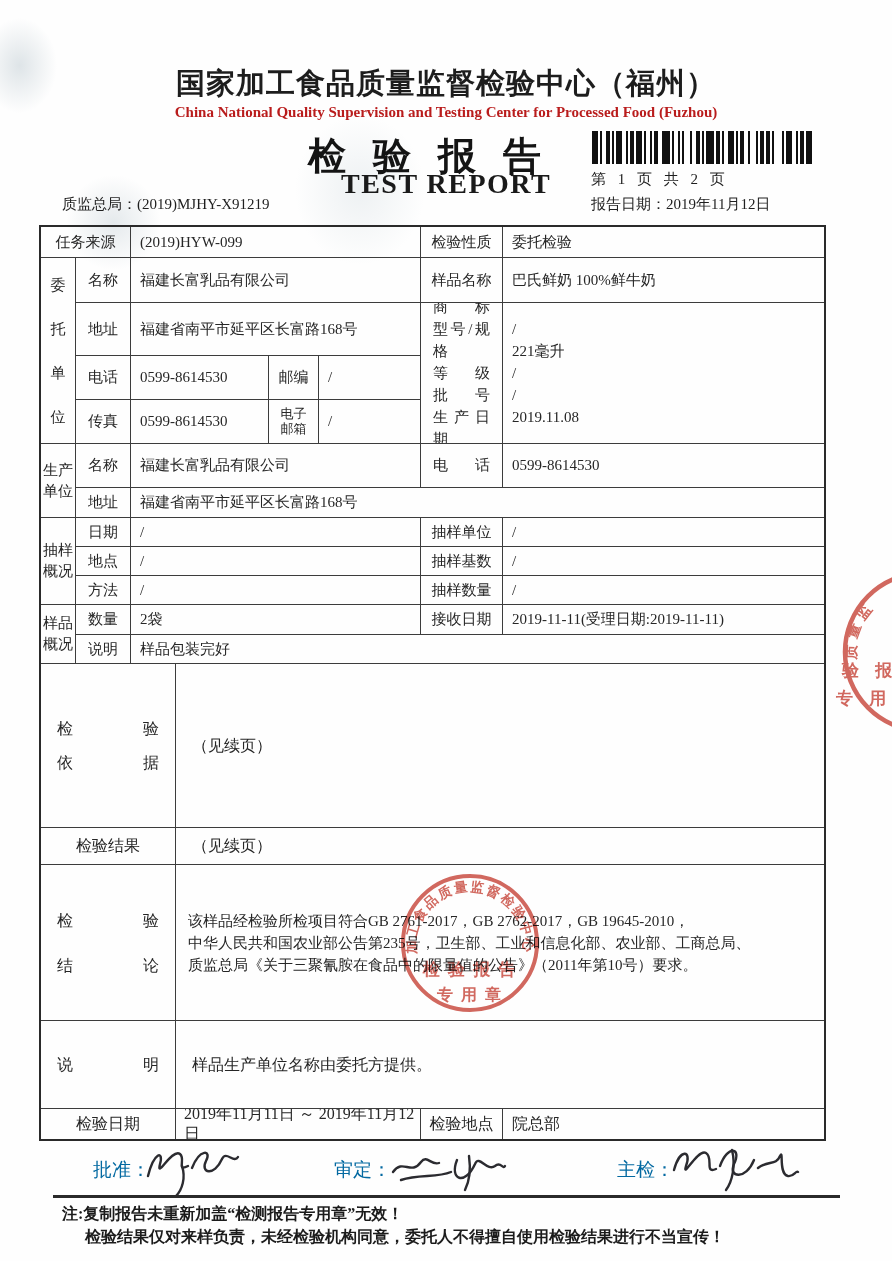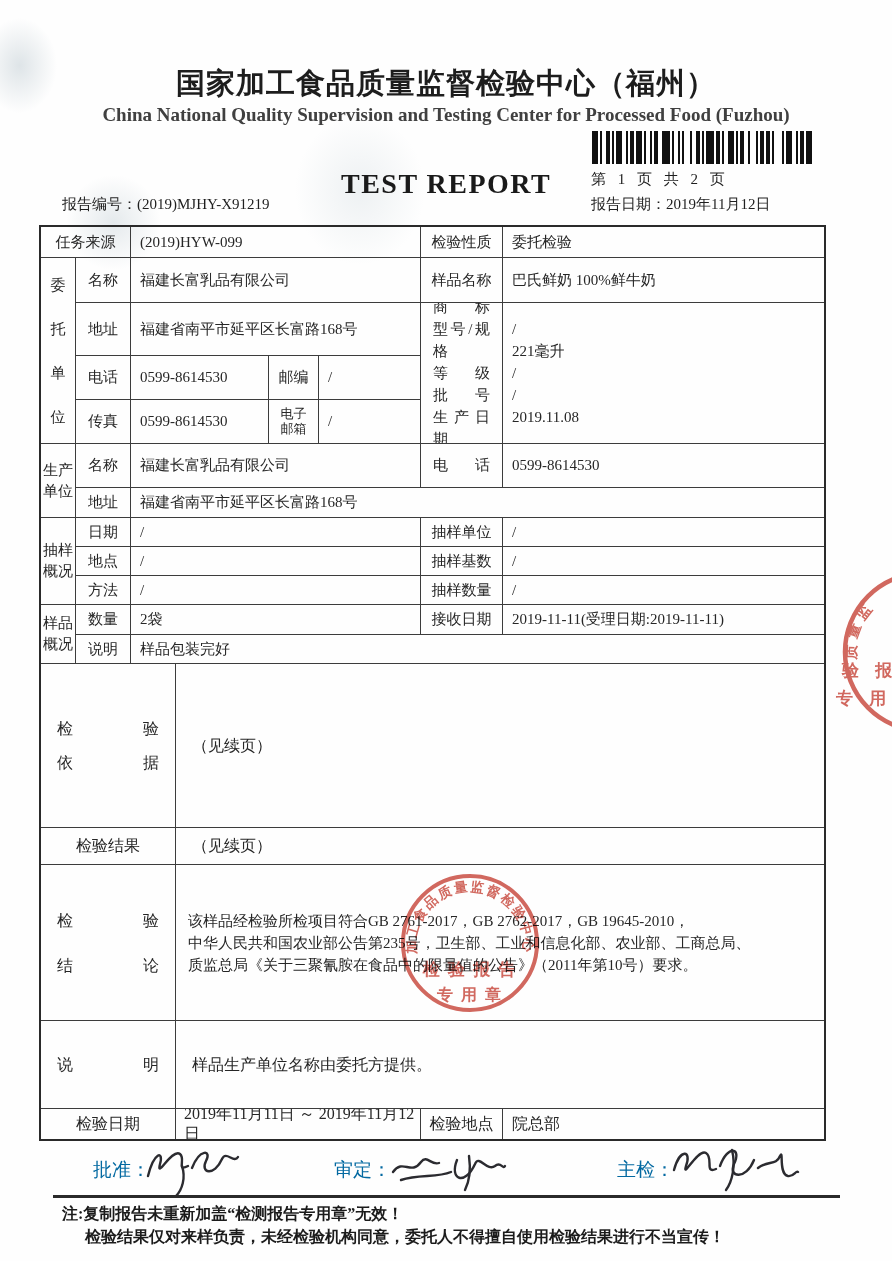--- a/index.html
+++ b/index.html
@@ -3,21 +3,21 @@
 <meta charset="utf-8">
 <style>
   html,body{margin:0;padding:0;background:#ffffff;}
   .page{position:relative;width:892px;height:1261px;background:#fefefe;overflow:hidden;
         font-family:"Liberation Serif","DejaVu Serif",serif;color:#262626;}
   .abs{position:absolute;}
   .smudge{position:absolute;border-radius:50%;pointer-events:none;}
 
   
   .org-cn{top:64px;left:0;width:100%;text-align:center;font-size:29px;font-weight:bold;letter-spacing:1px;color:#1d1d1d;}
-  .org-en{top:104px;left:0;width:100%;text-align:center;font-size:19px;font-weight:bold;color:#404040;}
+  .org-en{top:104px;left:0;width:100%;text-align:center;font-size:15px;font-weight:bold;color:#b91c1c;}
   .title-cn{top:131px;left:308px;font-size:38px;font-weight:bold;letter-spacing:27px;color:#141414;white-space:nowrap;}
   .title-en{top:168px;left:341px;font-size:28px;font-weight:bold;letter-spacing:1.5px;color:#1a1a1a;}
   .page-info{top:170px;left:591px;font-size:15px;letter-spacing:4px;color:#1e1e1e;}
   .meta{top:195px;font-size:15px;color:#1e1e1e;white-space:nowrap;}
 
   
   .rtable{top:225px;left:39px;width:787px;height:916px;border:2.5px solid #2a2a2a;
           display:grid;box-sizing:border-box;
           grid-template-columns:35px 55px 45px 93px 50px 102px 82px 1fr;
           grid-template-rows:31px 45px 53px 44px 44px 44px 30px 29px 29px 29px 30px 29px 164px 37px 156px 88px 1fr;
@@ -58,20 +58,21 @@
 <body>
 
 <div class="page">
 
   <div class="smudge" style="left:-18px;top:18px;width:75px;height:95px;background:radial-gradient(closest-side,rgba(170,186,195,.38),rgba(170,186,195,0));"></div>
   <div class="smudge" style="left:66px;top:175px;width:95px;height:95px;background:radial-gradient(closest-side,rgba(170,186,195,.3),rgba(170,186,195,0));"></div>
   <div class="smudge" style="left:295px;top:115px;width:130px;height:150px;background:radial-gradient(closest-side,rgba(178,194,202,.22),rgba(178,194,202,0));"></div>
 
   <div class="abs org-cn">国家加工食品质量监督检验中心（福州）</div>
   <div class="abs org-en">China National Quality Supervision and Testing Center for Processed Food (Fuzhou)</div>
+  <div class="abs title-cn">检验报告</div>
   <div class="abs title-en">TEST REPORT</div>
 
   <svg id="barcode" class="abs" style="left:592px;top:131px;" width="220" height="33">
       <rect x="0" y="0" width="6" height="33"></rect>
       <rect x="8" y="0" width="2" height="33"></rect>
       <rect x="14" y="0" width="4" height="33"></rect>
       <rect x="20" y="0" width="2" height="33"></rect>
       <rect x="24" y="0" width="6" height="33"></rect>
       <rect x="34" y="0" width="2" height="33"></rect>
       <rect x="38" y="0" width="4" height="33"></rect>
@@ -101,21 +102,21 @@
       <rect x="194" y="0" width="6" height="33"></rect>
       <rect x="204" y="0" width="2" height="33"></rect>
       <rect x="208" y="0" width="4" height="33"></rect>
       <rect x="214" y="0" width="2" height="33"></rect>
       <rect x="220" y="0" width="2" height="33"></rect>
       <rect x="216" y="0" width="4" height="33"></rect>
     </svg>
   <div class="abs page-info">第 1 页  共 2 页</div>
 
   <div class="abs meta" style="left:62px;">
-    <span>报告编号：</span><span>(2019)MJHY-X91219</span>
+    <span>质监总局：</span><span>(2019)MJHY-X91219</span>
   </div>
   <div class="abs meta" style="left:591px;">
     <span>报告日期：</span><span>2019年11月12日</span>
   </div>
 
   <div class="abs rtable">
 
     <div class="c" style="grid-area:1/1/2/3">任务来源</div>
     <div class="c v" style="grid-area:1/3/2/7">(2019)HYW-099</div>
     <div class="c" style="grid-area:1/7/2/8">检验性质</div>

